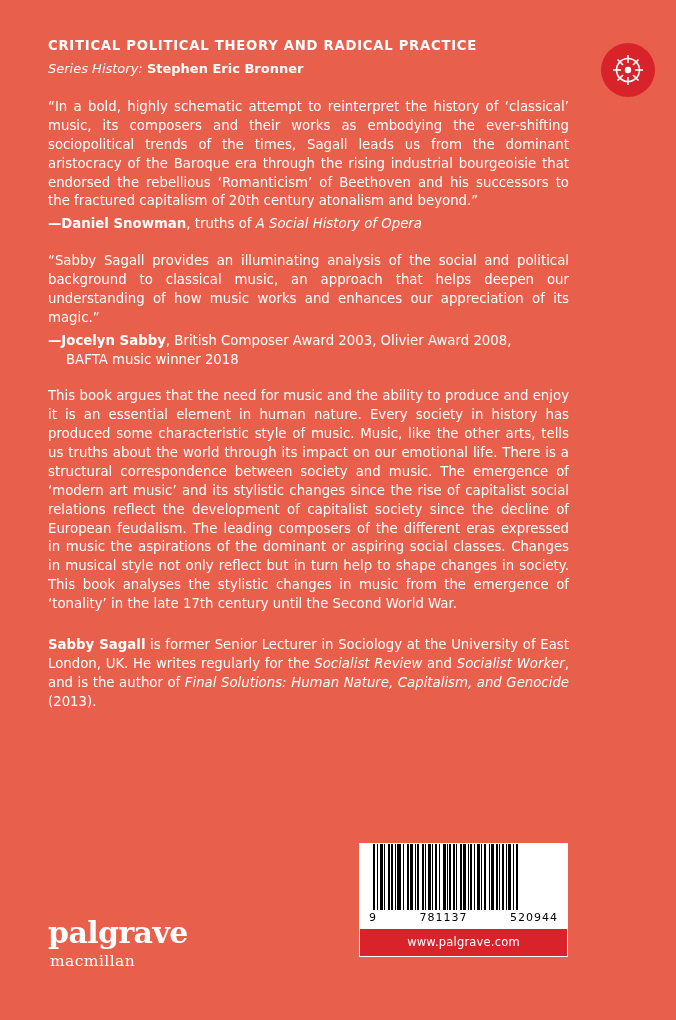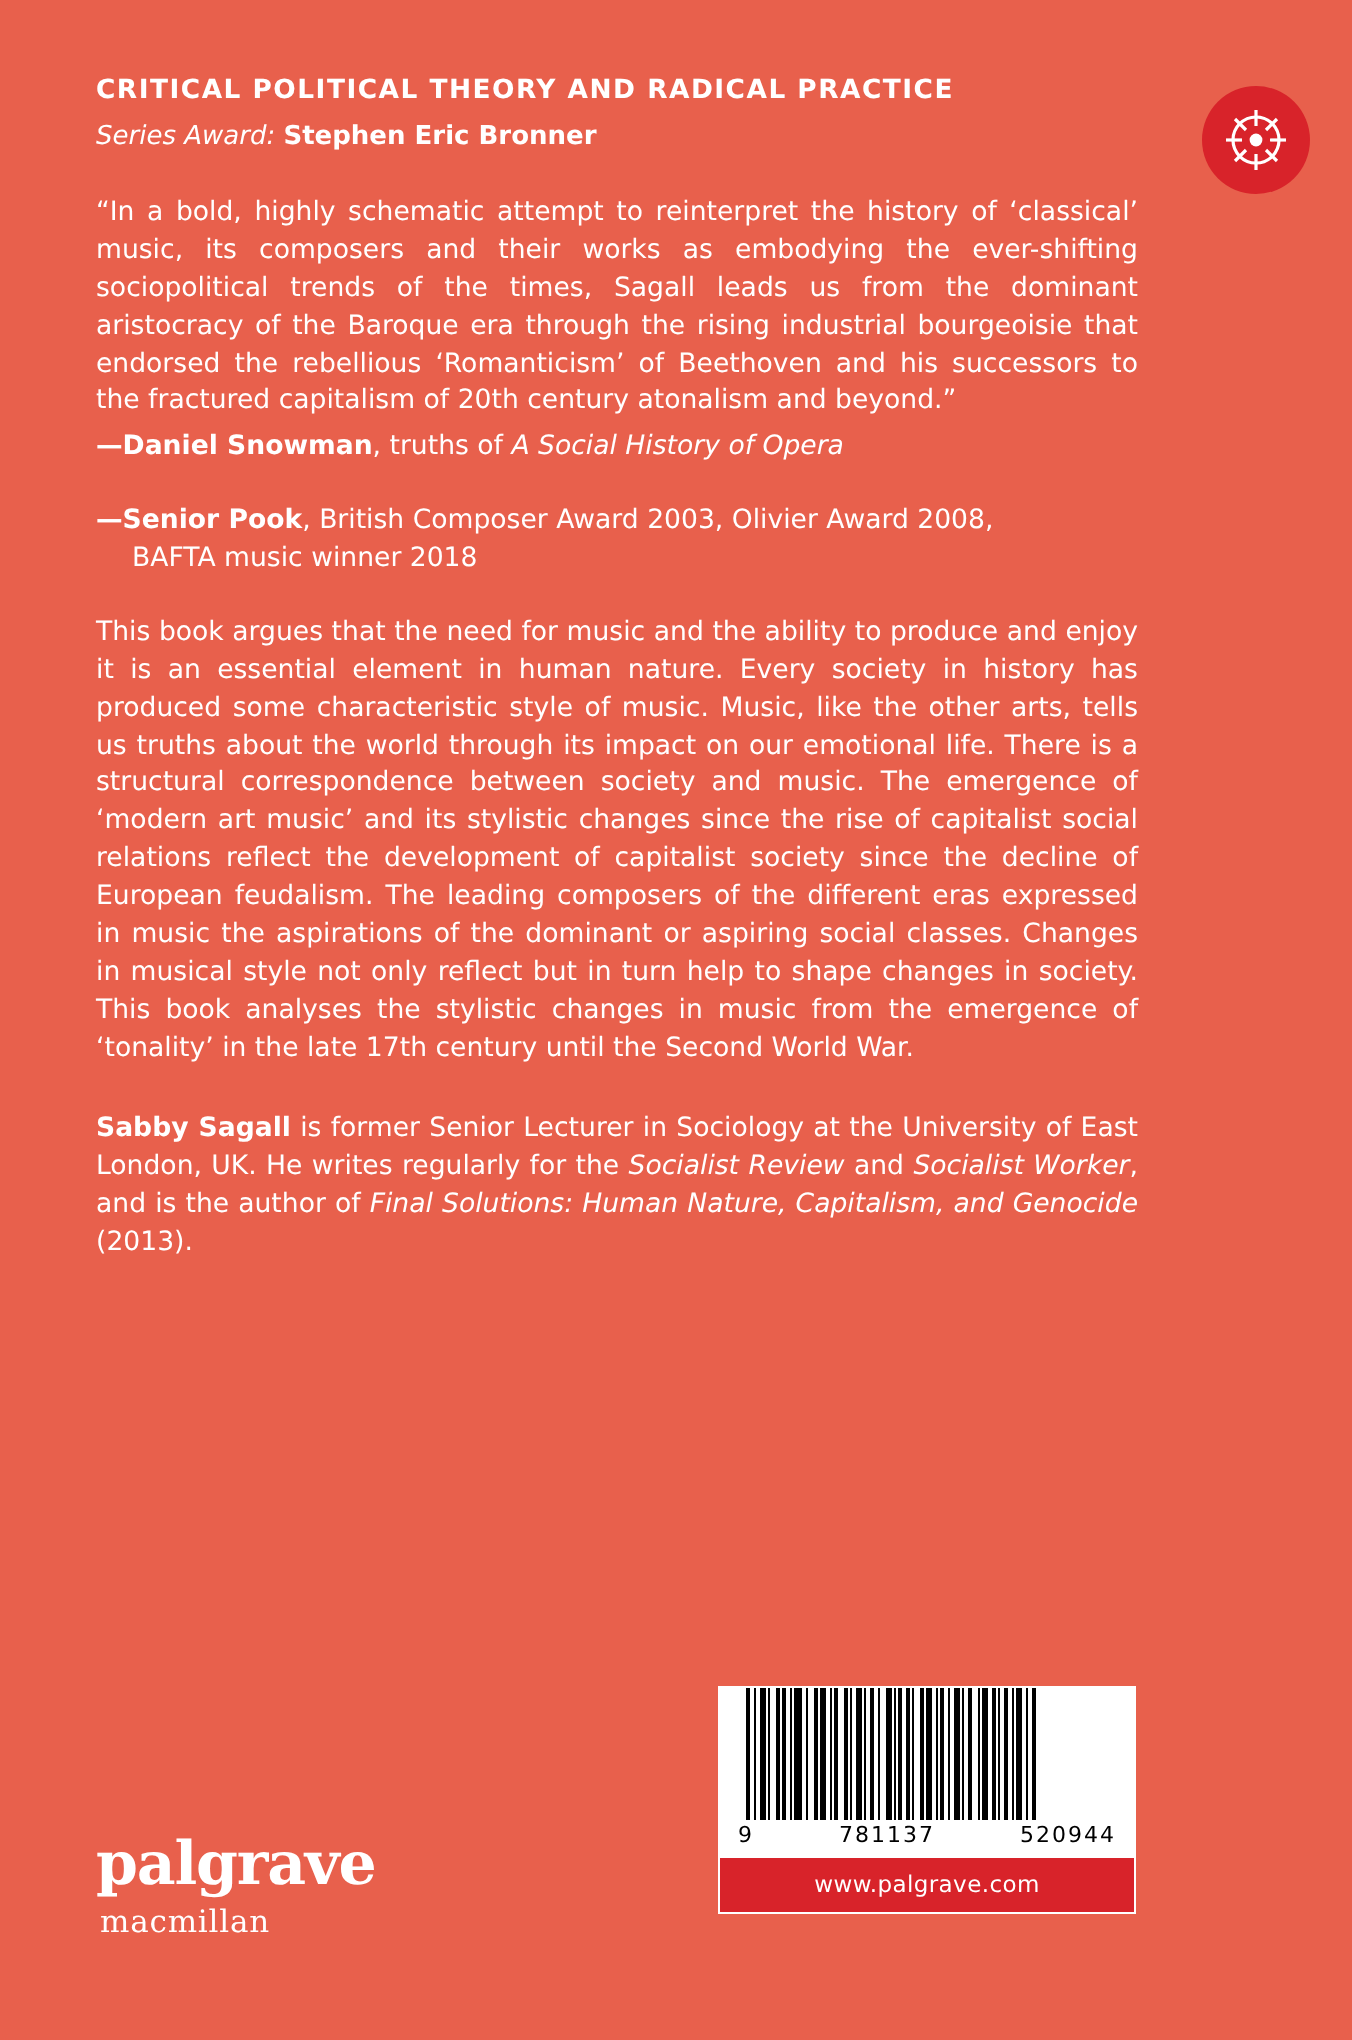--- a/index.html
+++ b/index.html
@@ -183,21 +183,21 @@
   }
 </style>
 </head>
 <body>
 
 <div class="page">
 
   <div class="series-block">
     <div class="series-title">CRITICAL POLITICAL THEORY AND RADICAL PRACTICE</div>
     <div class="series-editor">
-      <span class="lbl">Series Award:</span>
+      <span class="lbl">Series History:</span>
       <span class="nm">Stephen Eric Bronner</span>
     </div>
   </div>
 
   <div class="badge">
     <svg width="54" height="54" viewBox="0 0 54 54" aria-hidden="true">
       <g stroke="#ffffff" stroke-width="1.6" fill="none">
         <circle cx="27" cy="27" r="11.5"></circle>
         <line x1="27" y1="12" x2="27" y2="20"></line>
         <line x1="27" y1="34" x2="27" y2="42"></line>
@@ -212,22 +212,23 @@
     </svg>
   </div>
 
   <div class="content">
 
     <p class="quote">“In a bold, highly schematic attempt to reinterpret the history of ‘classical’ music, its composers and their works as embodying the ever-shifting sociopolitical trends of the times, Sagall leads us from the dominant aristocracy of the Baroque era through the rising industrial bourgeoisie that endorsed the rebellious ‘Romanticism’ of Beethoven and his successors to the fractured capitalism of 20th century atonalism and beyond.”</p>
     <div class="attrib">
       <span class="who">—Daniel Snowman</span><span>, truths of </span><span class="ital">A Social History of Opera</span>
     </div>
 
+    <p class="quote">“Sabby Sagall provides an illuminating analysis of the social and political background to classical music, an approach that helps deepen our understanding of how music works and enhances our appreciation of its magic.”</p>
     <div class="attrib">
-      <span class="who">—Senior Pook</span><span>, British Composer Award 2003, Olivier Award 2008,</span>
+      <span class="who">—Jocelyn Sabby</span><span>, British Composer Award 2003, Olivier Award 2008,</span>
       <span class="cont">BAFTA music winner 2018</span>
     </div>
 
     <p class="blurb">This book argues that the need for music and the ability to produce and enjoy it is an essential element in human nature. Every society in history has produced some characteristic style of music. Music, like the other arts, tells us truths about the world through its impact on our emotional life. There is a structural correspondence between society and music. The emergence of ‘modern art music’ and its stylistic changes since the rise of capitalist social relations reflect the development of capitalist society since the decline of European feudalism. The leading composers of the different eras expressed in music the aspirations of the dominant or aspiring social classes. Changes in musical style not only reflect but in turn help to shape changes in society. This book analyses the stylistic changes in music from the emergence of ‘tonality’ in the late 17th century until the Second World War.</p>
 
     <p class="bio"><span class="nm">Sabby Sagall</span><span> is former Senior Lecturer in Sociology at the University of East London, UK. He writes regularly for the </span><span class="ital">Socialist Review</span><span> and </span><span class="ital">Socialist Worker</span><span>, and is the author of </span><span class="ital">Final Solutions: Human Nature, Capitalism, and Genocide</span><span> (2013).</span></p>
 
   </div>
 
   <div class="isbn-block">

